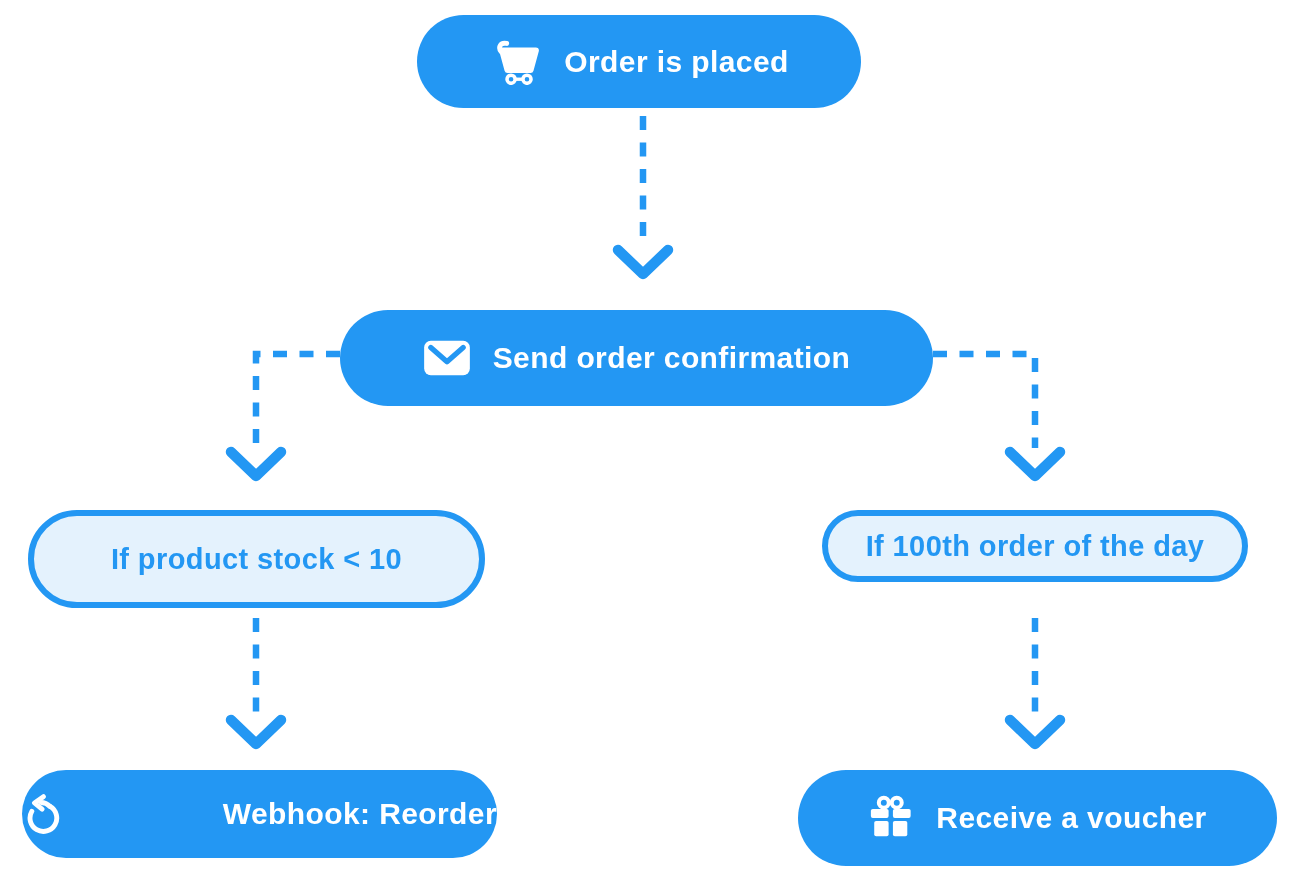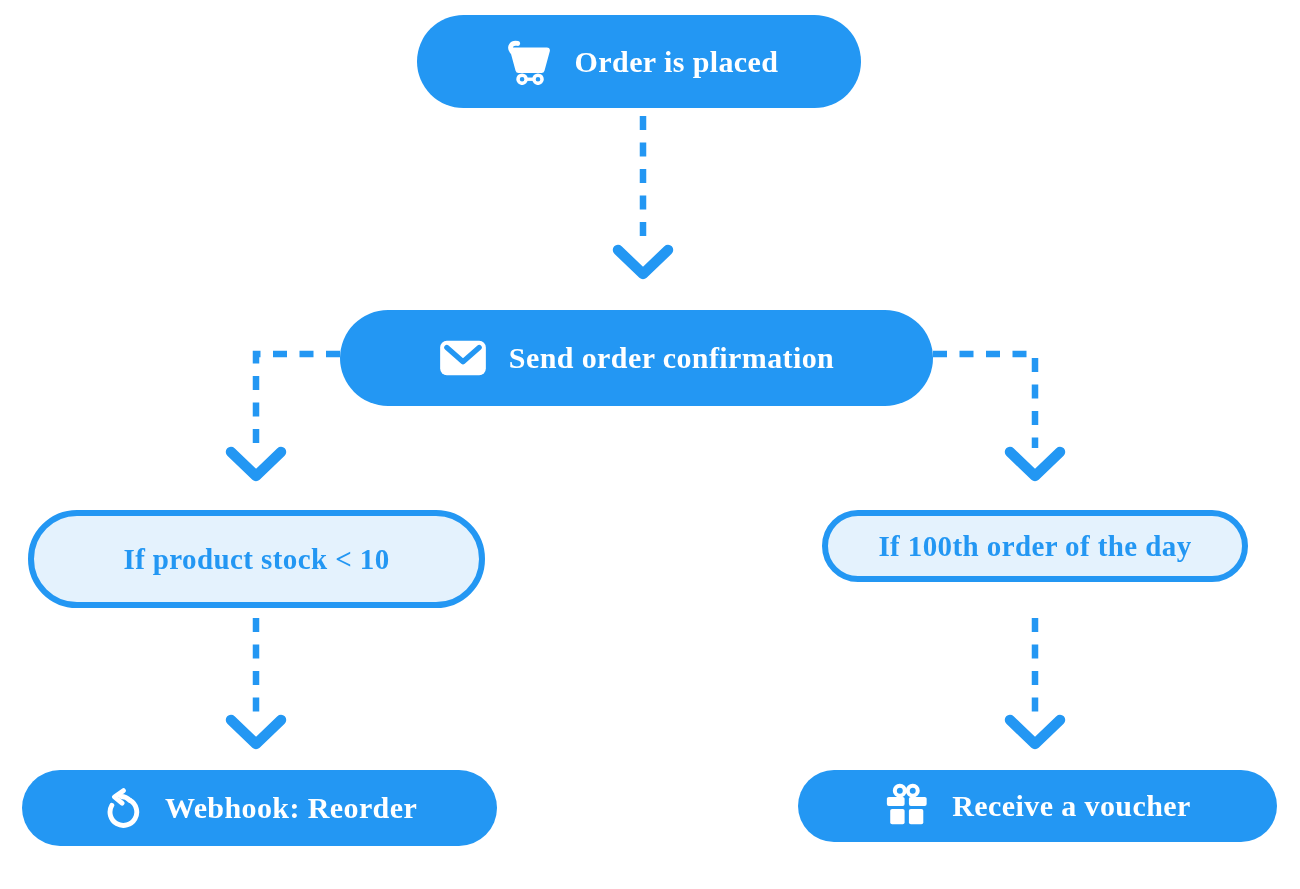--- a/index.html
+++ b/index.html
@@ -7,21 +7,21 @@
     --light-fill:#E4F2FD;
     --text-on-primary:#FFFFFF;
     --background:#FFFFFF;
   }
   *{margin:0;padding:0;box-sizing:border-box;}
   html,body{background:var(--background);}
   body{
     font-family:"Liberation Sans", sans-serif;
     width:1300px;height:889px;position:relative;overflow:hidden;
   }
-  .canvas{position:absolute;inset:0;width:1300px;height:889px;font-family:Liberation Serif, serif;}
+  .canvas{position:absolute;inset:0;width:1300px;height:889px;}
   .edges{position:absolute;left:0;top:0;pointer-events:none;}
   .edge{
     fill:none;stroke:var(--primary);stroke-width:6.5;
     stroke-dasharray:14 12.5;
   }
   .arrowhead{
     fill:none;stroke:var(--primary);stroke-width:10.5;
     stroke-linecap:round;stroke-linejoin:round;
   }
   .node{
@@ -45,22 +45,22 @@
   .i-stroke{fill:none;stroke:var(--text-on-primary);stroke-linecap:round;stroke-linejoin:round;}
   .i-fill{fill:var(--text-on-primary);}
   .i-bgfill{fill:var(--primary);}
   .i-bgstroke{fill:none;stroke:var(--primary);stroke-linecap:round;stroke-linejoin:round;}
 
   
   #n-order{left:417px;top:15px;width:444px;height:93px;}
   #n-confirm{left:340px;top:310px;width:593px;height:96px;align-items:center;}
   #n-cond-stock{left:28px;top:510px;width:457px;height:98px;}
   #n-cond-100{left:822px;top:510px;width:426px;height:72px;}
-  #n-webhook{left:22px;top:770px;width:475px;height:76px;}
-  #n-voucher{left:798px;top:770px;width:479px;height:72px;}
+  #n-webhook{left:22px;top:770px;width:475px;height:88px;justify-content:space-between;}
+  #n-voucher{left:798px;top:770px;width:479px;height:96px;}
 </style>
 </head>
 <body>
 
 <div class="canvas">
 
   <svg class="edges" width="1300" height="889" viewBox="0 0 1300 889">
 
     <g>
       <path class="edge" d="M 643 116 V 246"></path>

